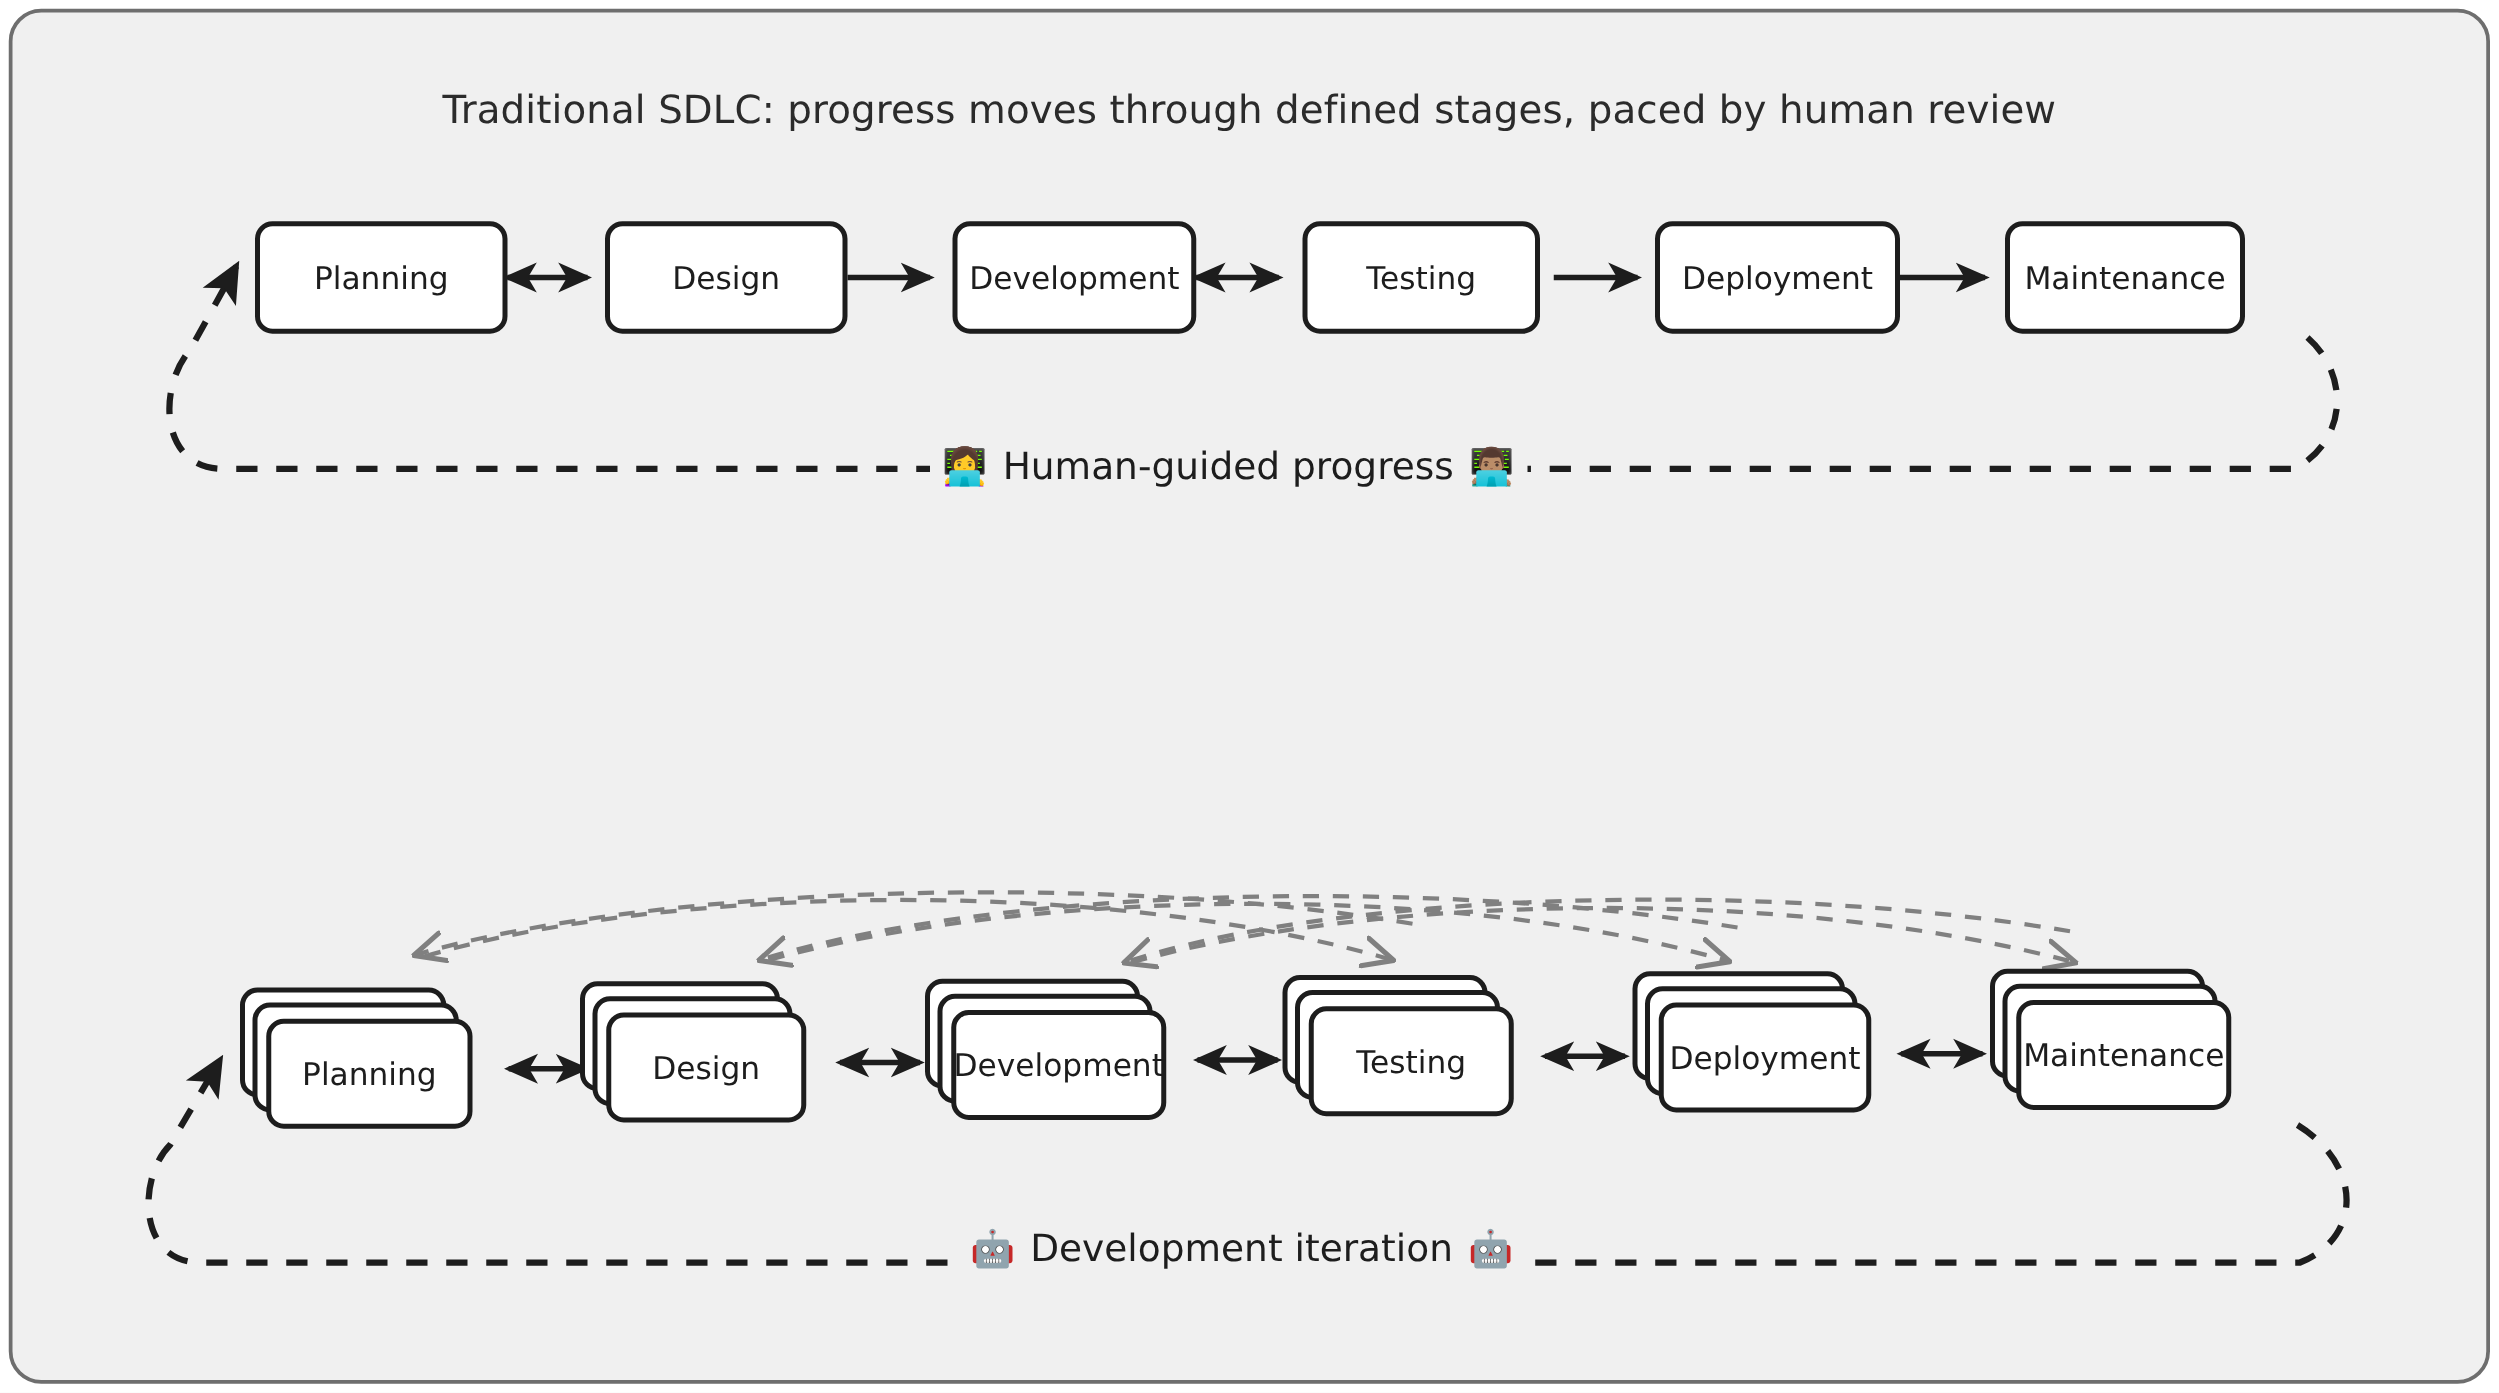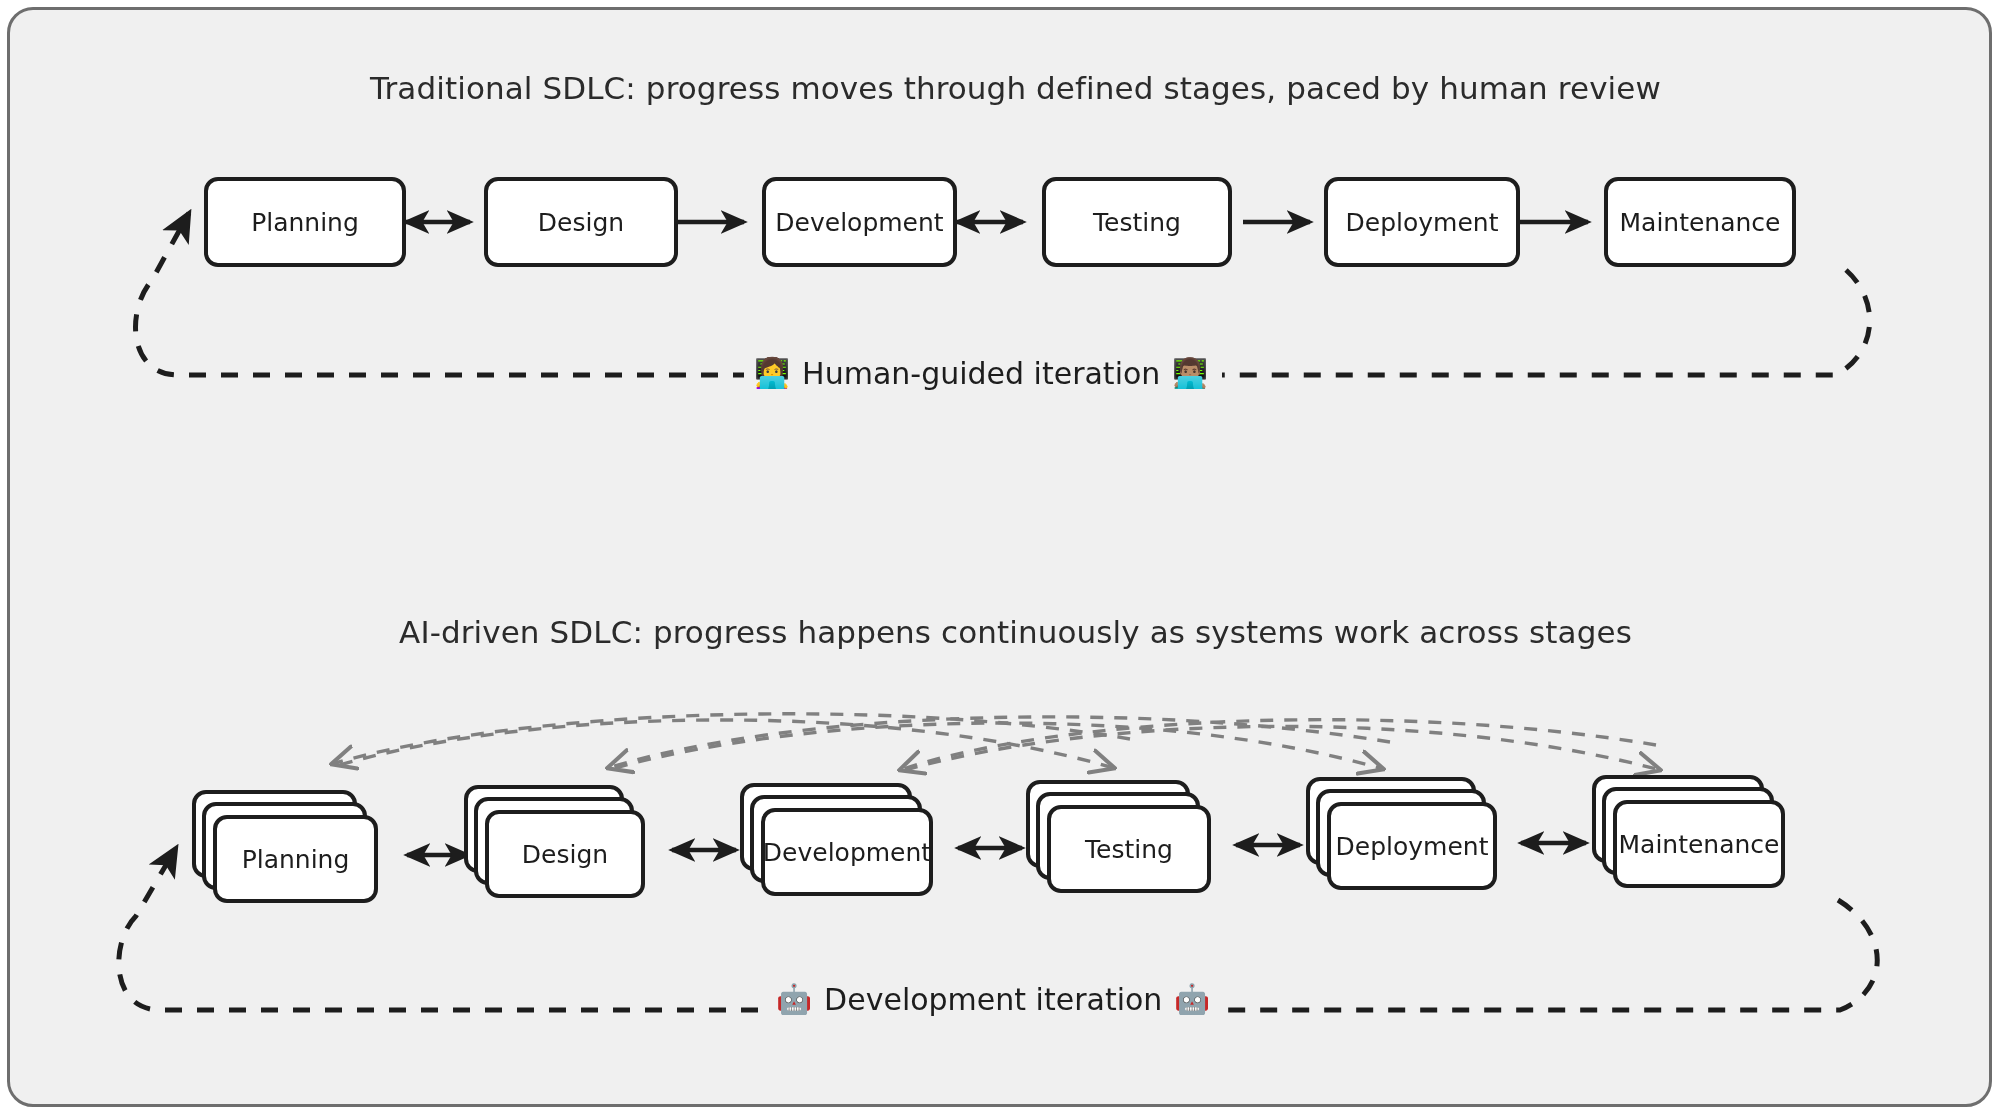--- a/index.html
+++ b/index.html
@@ -11,21 +11,20 @@
     width: 1999px;
     height: 1114px;
     font-family: "DejaVu Sans", "Liberation Sans", sans-serif;
     overflow: hidden;
   }
   #canvas {
     position: relative;
     width: 1999px;
     height: 1114px;
     box-sizing: border-box;
-    padding-left: 16px;
   }
   .frame {
     position: absolute;
     left: 7px;
     top: 7px;
     width: 1985px;
     height: 1100px;
     box-sizing: border-box;
     background: #f0f0f0;
     border: 3px solid #6e6e6e;
@@ -197,25 +196,24 @@
   <div class="node row1-node" style="left:762px; width:195px;">Development</div>
 
   <div class="node row1-node" style="left:1042px; width:190px;">Testing</div>
 
   <div class="node row1-node" style="left:1324px; width:196px;">Deployment</div>
 
   <div class="node row1-node" style="left:1604px; width:192px;">Maintenance</div>
 
   <div class="loop-caption" id="caption-human">
     <span class="emo">👩‍💻</span>
-    <span>Human-guided iteration</span>
+    <span>Human-guided progress</span>
     <span class="emo">👨🏽‍💻</span>
   </div>
 
-  <div class="section-title" id="title-ai">AI-driven SDLC: progress happens continuously as systems work across stages</div>
 
   <div class="stack" style="left:192px; top:790px; width:208px;">
     <div class="layer l3" style="width:165px;"></div>
     <div class="layer l2" style="width:165px;"></div>
     <div class="layer l1" style="width:165px;">Planning</div>
   </div>
 
   <div class="stack" style="left:464px; top:785px; width:205px;">
     <div class="layer l3" style="width:160px;"></div>
     <div class="layer l2" style="width:160px;"></div>

